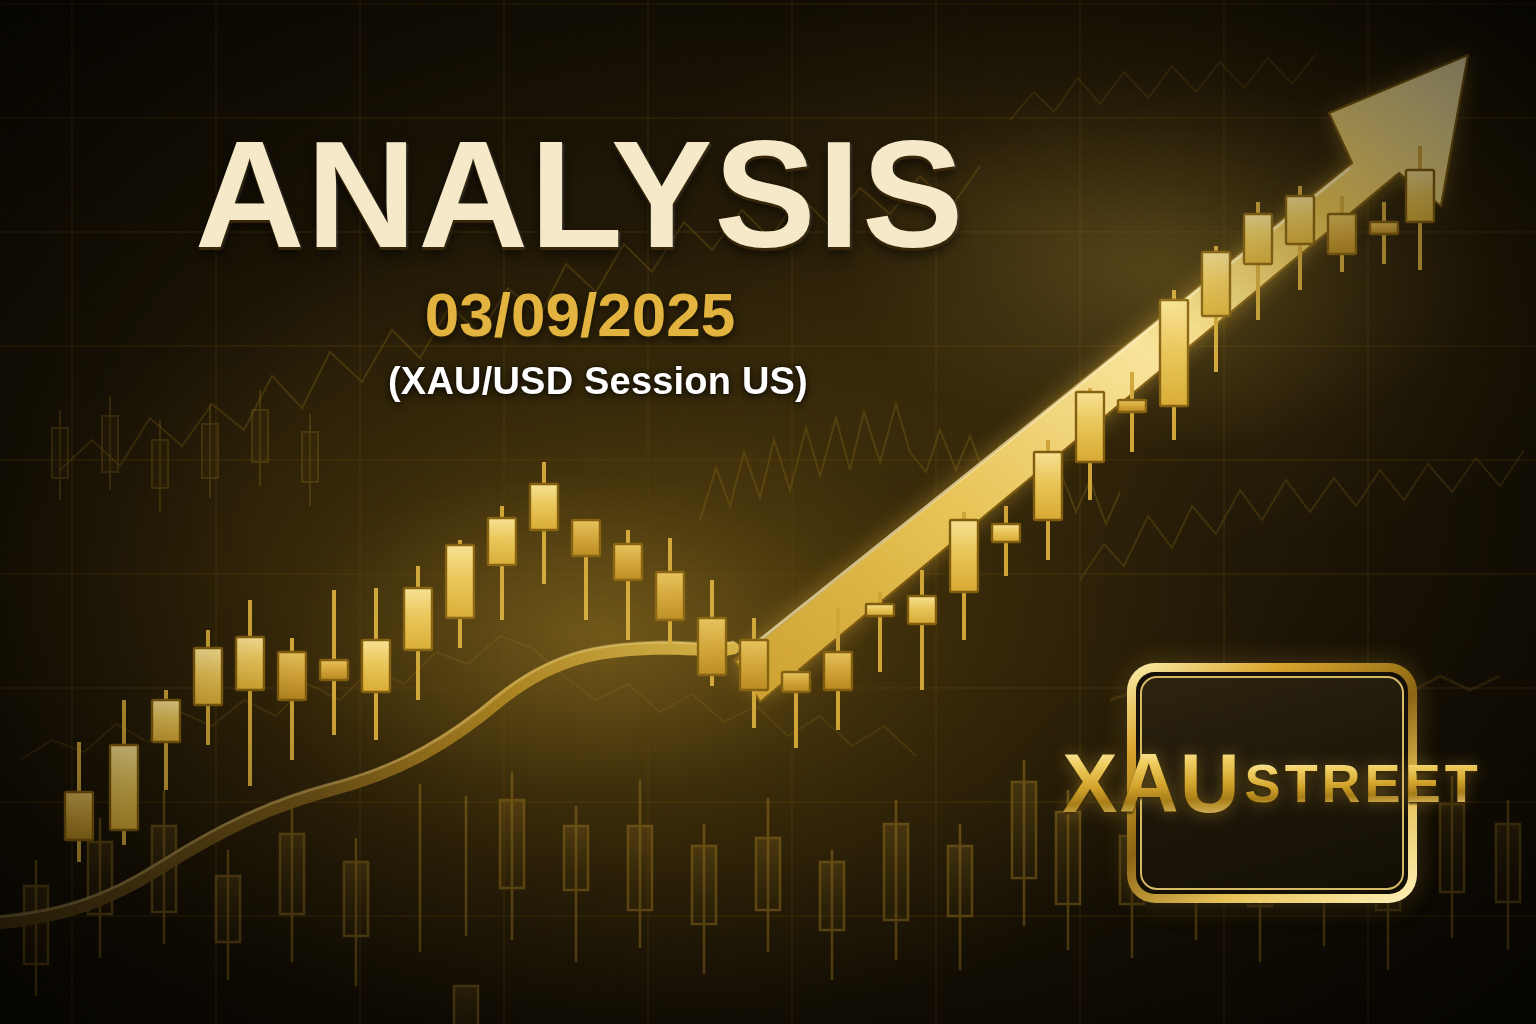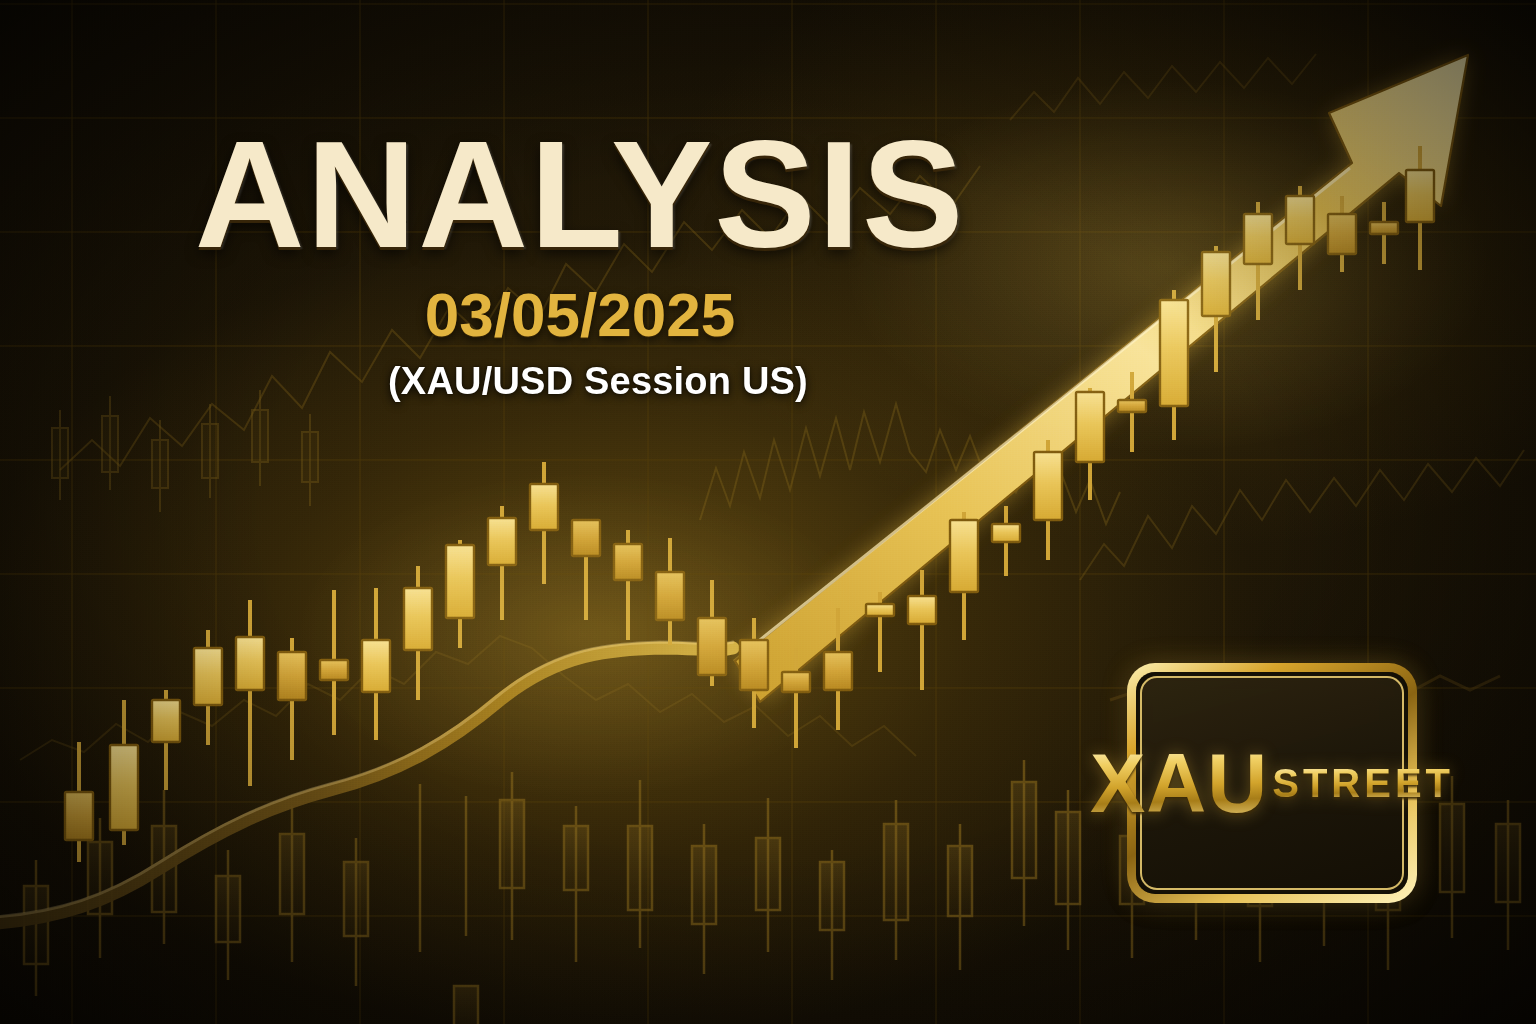--- a/index.html
+++ b/index.html
@@ -90,21 +90,21 @@
     -webkit-background-clip:text;background-clip:text;
     color:transparent;
     filter:drop-shadow(0 2px 1px rgba(60,42,6,.95)) drop-shadow(0 0 8px rgba(220,175,60,.35));
   }
   #logo-xau{font-size:83px;letter-spacing:1px;}
   #logo-rule{
     width:198px;height:7px;margin:9px 0 8px 0;border-radius:2px;
     background:linear-gradient(90deg,#a87f1b,#f6e49a 35%,#e2bc4e 65%,#9b7317);
     box-shadow:0 1px 1px rgba(0,0,0,.7);
   }
-  #logo-street{font-size:40px;letter-spacing:4px;}
+  #logo-street{font-size:54px;letter-spacing:4px;}
   svg{display:block;}
 </style>
 </head>
 <body>
 
 <div id="stage">
 
   <div class="layer" id="bg-base"></div>
 
   <svg class="layer" id="grid-layer" width="1536" height="1024" viewBox="0 0 1536 1024">
@@ -384,21 +384,21 @@
         <rect x="1406" y="170" width="28" height="52" rx="1.5" fill="url(#cUp)"></rect>
       </g>
   </svg>
 
   <div class="layer" style="background:radial-gradient(ellipse 30% 26% at 76% 26%, rgba(255,214,100,0.16) 0%, rgba(0,0,0,0) 70%),
                          radial-gradient(ellipse 26% 22% at 38% 62%, rgba(255,206,92,0.13) 0%, rgba(0,0,0,0) 72%);
               mix-blend-mode:screen;pointer-events:none;"></div>
 
   <div id="titleblock">
     <h1 id="main-title">ANALYSIS</h1>
-    <div id="date-line">03/05/2025</div>
+    <div id="date-line">03/09/2025</div>
     <div id="session-line">(XAU/USD Session US)</div>
   </div>
 
   <div id="logo">
     <div id="logo-outer"></div>
     <div id="logo-inner"></div>
     <div id="logo-text">
       <div class="logo-word" id="logo-xau">XAU</div>
       <div id="logo-rule"></div>
       <div class="logo-word" id="logo-street">STREET</div>

